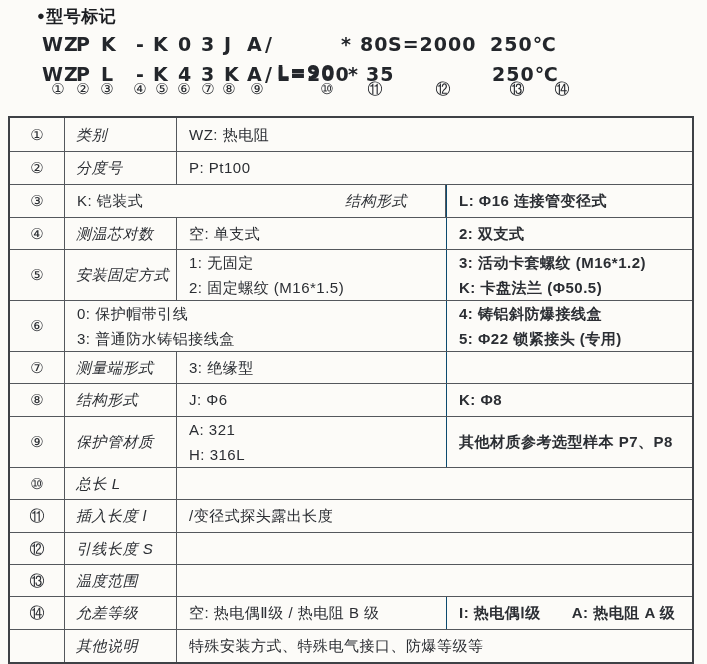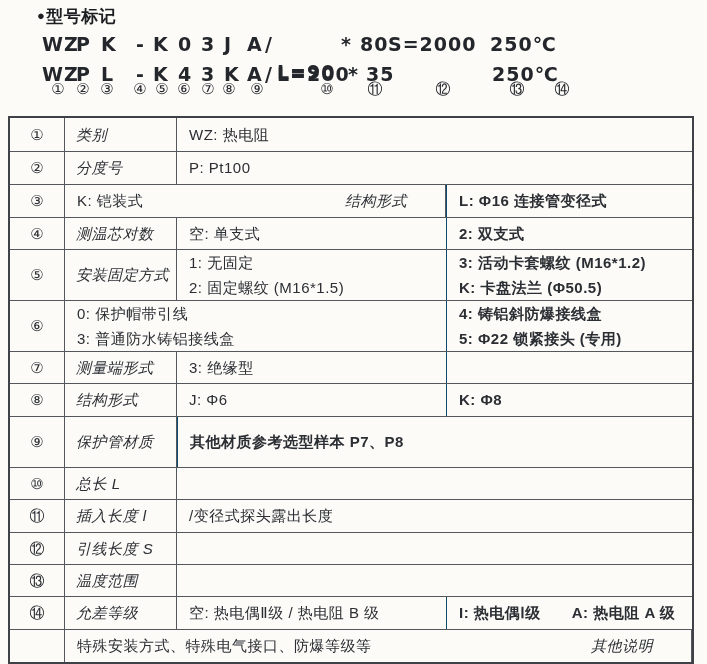--- a/index.html
+++ b/index.html
@@ -196,20 +196,24 @@
         <div class="cell c3">
           <div class="vline">J: Φ6</div>
         </div>
         <div class="cell c4">
           <div class="vline">K: Φ8</div>
         </div>
       </div>
       <div class="trow" style="height: 51px;">
         <div class="cell c1">⑨</div>
         <div class="cell c2">保护管材质</div>
+        <div class="cell c3">
+          <div class="vline">A: 321</div>
+          <div class="vline">H: 316L</div>
+        </div>
         <div class="cell c4">
           <div class="vline">其他材质参考选型样本 P7、P8</div>
         </div>
       </div>
       <div class="trow" style="height: 32px;">
         <div class="cell c1">⑩</div>
         <div class="cell c2">总长 L</div>
         <div class="cell c3"></div>
       </div>
       <div class="trow" style="height: 33px;">
@@ -234,20 +238,20 @@
         <div class="cell c2">允差等级</div>
         <div class="cell c3">
           <div class="vline">空: 热电偶Ⅱ级 / 热电阻 B 级</div>
         </div>
         <div class="cell c4">
           <div class="vline">I: 热电偶Ⅰ级　　A: 热电阻 A 级</div>
         </div>
       </div>
       <div class="trow" style="height: 33px;">
         <div class="cell c1"></div>
+        <div class="cell c2">其他说明</div>
         <div class="cell c3">
           <div class="vline">特殊安装方式、特殊电气接口、防爆等级等</div>
         </div>
-        <div class="cell c2">其他说明</div>
       </div>
     </div>
 
 </div>
 
 </body></html>

